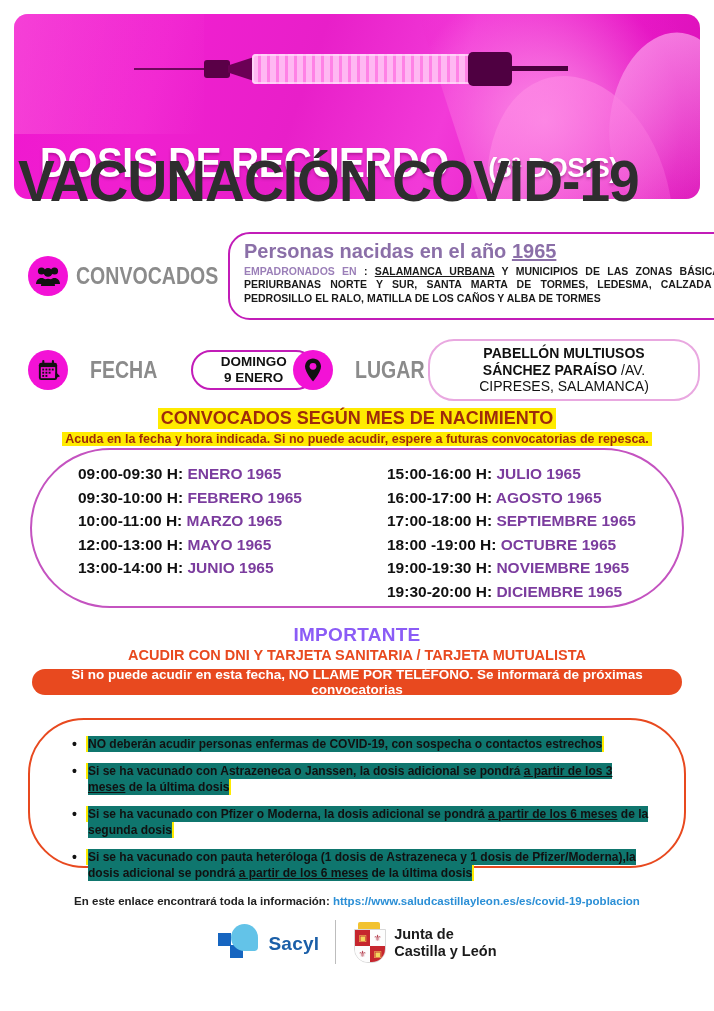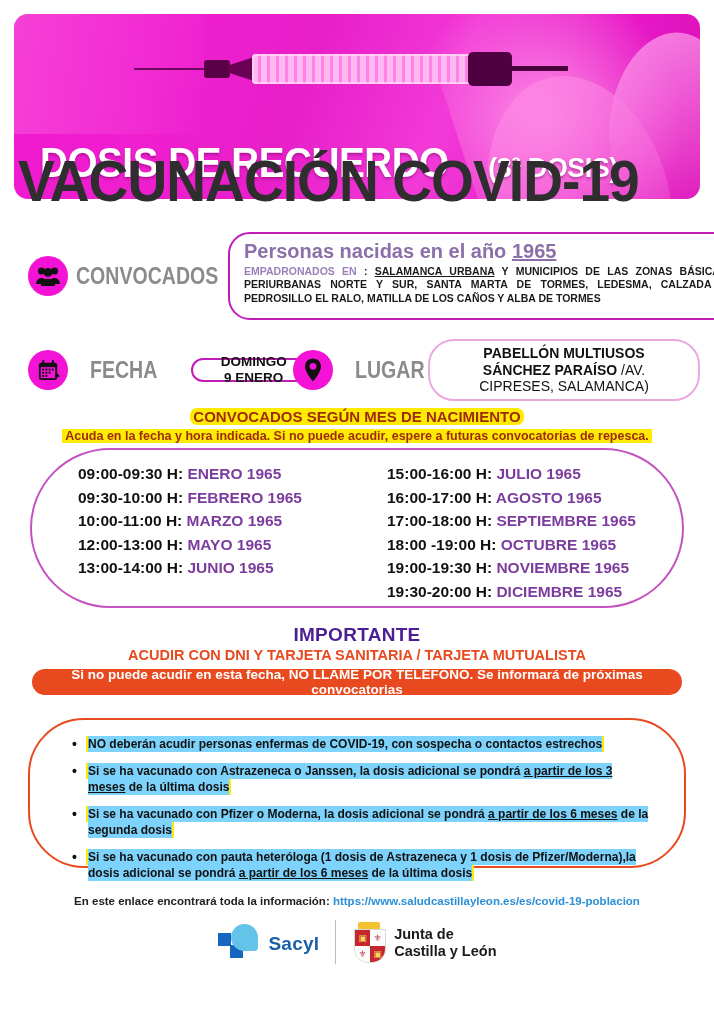--- a/index.html
+++ b/index.html
@@ -95,37 +95,37 @@
   .conv-p u{text-decoration:underline;}
 
   
   .row-meta{position:absolute;left:28px;top:340px;width:672px;height:62px;}
   .meta-group{position:absolute;display:flex;align-items:center;gap:22px;}
   .pill{
     border:2px solid #c21cb8;border-radius:26px;background:#fff;
     display:flex;flex-direction:column;align-items:center;justify-content:center;
     font-weight:bold;color:#111;line-height:1.18;box-sizing:border-box;
   }
-  .pill-fecha{width:125px;height:24px;font-size:13.5px;}
+  .pill-fecha{width:125px;height:40px;font-size:13.5px;}
   .pill-lugar{
     width:272px;height:62px;font-size:14px;padding:2px 8px;text-align:center;
     border-color:#e9a8e0;
   }
   .pill-lugar .l1{font-weight:bold;}
   .pill-lugar .l2 span{font-weight:normal;}
   .pill-lugar .l3{font-weight:normal;}
 
   
   .notice{position:absolute;left:0;top:408px;width:714px;text-align:center;}
   .notice .n1,.notice .n2{
     display:inline-block;background:#ffeb00;color:#9e2b0b;
     font-family:"Liberation Sans Narrow","Liberation Sans",sans-serif;
     font-weight:bold;padding:0 3px;
   }
-  .notice .n1{font-size:15px;border-radius:7px;}
+  .notice .n1{font-size:18px;}
   .notice .n2{font-size:12.5px;margin-top:2px;}
 
   
   .schedule{
     position:absolute;left:30px;top:448px;width:654px;height:160px;
     border:2px solid #c453c0;border-radius:90px;background:#fff;box-sizing:border-box;
     display:flex;
   }
   .sched-col{flex:1;padding:12px 0 18px 0;}
   .sched-col.left{padding-left:46px;}
@@ -134,21 +134,21 @@
     font-size:15.5px;font-weight:bold;line-height:1.52;white-space:nowrap;
     font-family:"Liberation Sans Narrow","Liberation Sans",sans-serif;
   }
   .sched-row .t{color:#111;}
   .sched-row .m{color:#7b3c9e;}
 
   
   .important{position:absolute;left:0;top:624px;width:714px;text-align:center;}
   .imp-title{
     font-family:"Liberation Sans Narrow","Liberation Sans",sans-serif;
-    font-weight:bold;font-size:19px;color:#4c1d95;letter-spacing:.3px;
+    font-weight:bold;font-size:19px;color:#8b5cf6;letter-spacing:.3px;
   }
   .imp-sub{
     font-family:"Liberation Sans Narrow","Liberation Sans",sans-serif;
     font-weight:bold;font-size:14.5px;color:#e8491f;margin-top:1px;
   }
   .imp-banner{
     margin:6px auto 0 auto;width:650px;height:26px;border-radius:14px;background:#e8491f;
     color:#fff;font-family:"Liberation Sans Narrow","Liberation Sans",sans-serif;
     font-weight:bold;font-size:13.5px;display:flex;align-items:center;justify-content:center;
   }
@@ -161,21 +161,21 @@
   }
   .bullets ul{margin:0;padding:0 0 0 18px;list-style:none;}
   .bullets li{
     position:relative;font-size:12px;font-weight:bold;line-height:1.34;
     margin-bottom:11px;color:#111;
     font-family:"Liberation Sans Narrow","Liberation Sans",sans-serif;
   }
   .bullets li:before{
     content:"\2022";position:absolute;left:-16px;top:-1px;font-size:14px;color:#111;
   }
-  .bullets li .hl{background:#7dd3fc;padding:1px 0;box-shadow:2px 0 0 #ffeb00,-2px 0 0 #ffeb00;}
+  .bullets li .hl{background:#0f766e;padding:1px 0;box-shadow:2px 0 0 #ffeb00,-2px 0 0 #ffeb00;}
   .bullets li u{text-decoration:underline;}
 
   
   .footer-link{
     position:absolute;left:0;top:895px;width:714px;text-align:center;
     font-family:"Liberation Sans Narrow","Liberation Sans",sans-serif;
     font-size:11.5px;font-weight:bold;color:#222;
   }
   .footer-link a{color:#2b8fd6;text-decoration:none;font-weight:bold;}
   .logos{

